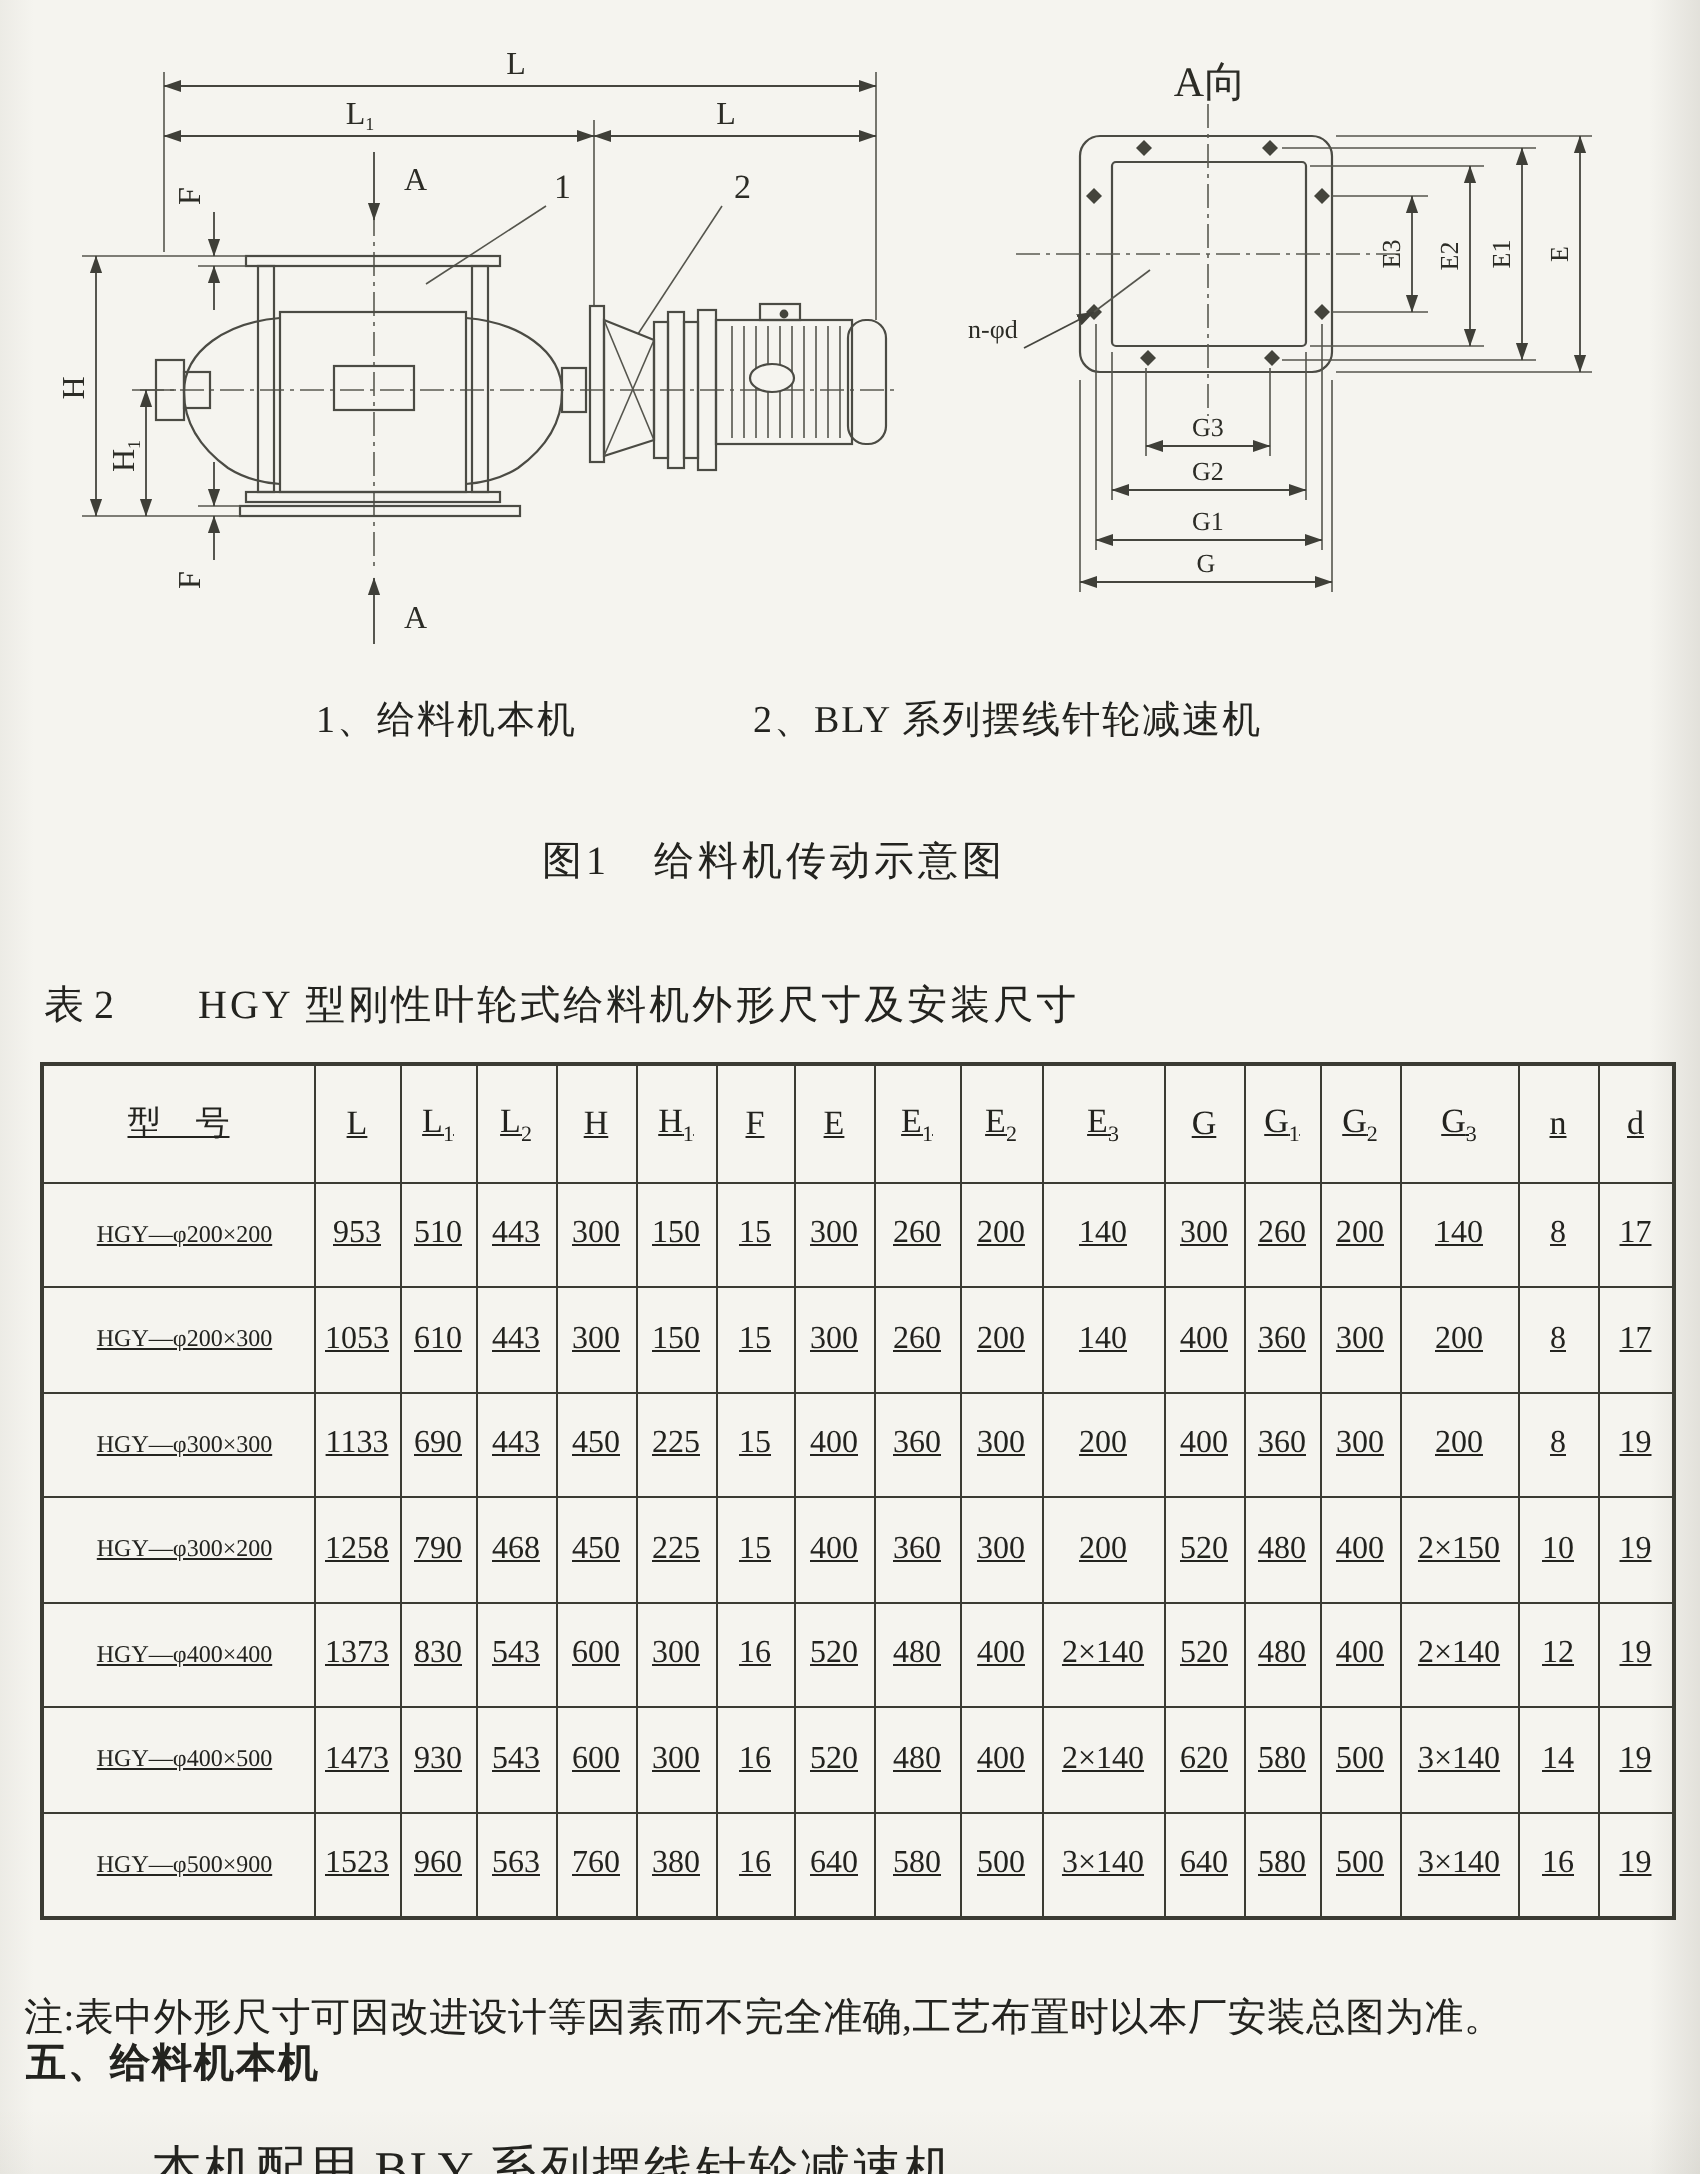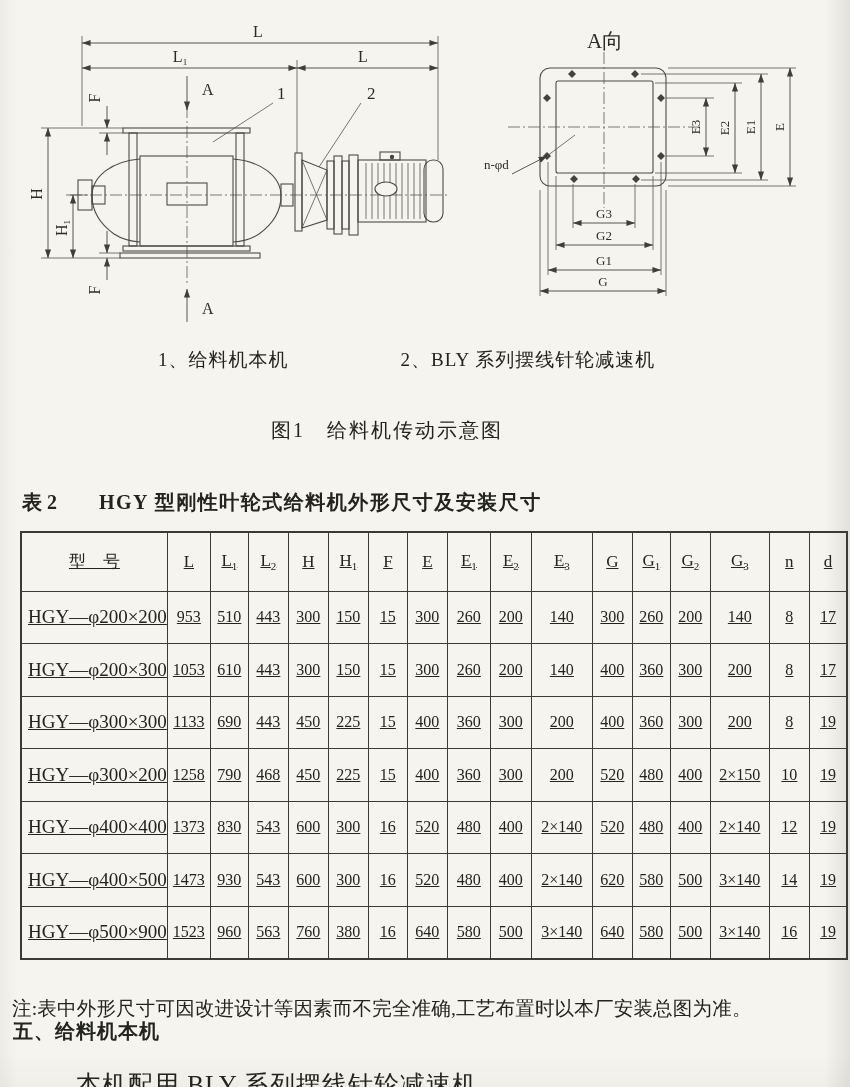--- a/index.html
+++ b/index.html
@@ -26,45 +26,45 @@
   .fillink { fill:#44443c; stroke:none; }
   .paperfill { fill:#f5f4ef; }
   svg text { font-family:"Liberation Serif","DejaVu Serif",serif; fill:#2c2c26; font-size:16px; }
   svg text.small { font-size:13px; }
   svg text.partnum { font-size:17px; }
   svg text.vtitle { font-size:21px; }
   tspan.sub { font-size:9px; }
 
   .legend-row {
     position:absolute; top:347px; left:158px;
-    display:flex; gap:112px; font-size:19px; letter-spacing:1px;
+    display:flex; gap:88px; font-size:19px; letter-spacing:1px;
   }
   .fig-caption {
     position:absolute; top:417px; left:0; width:774px;
     text-align:center; font-size:20px; letter-spacing:2px;
   }
   .table-title-row {
     position:absolute; top:489px; left:22px;
-    display:flex; align-items:flex-end; font-size:20px; font-weight:bold;
+    display:flex; align-items:flex-end; font-size:20px; font-weight:normal;
   }
   .table-title-row .ttl-main { margin-left:42px; letter-spacing:1.5px; }
 
   table.dim-table {
     position:absolute; top:531px; left:20px;
     border-collapse:collapse; table-layout:fixed;
     border:2px solid #3b3b33; background:transparent;text-decoration:underline;
   }
   .dim-table th, .dim-table td {
     border:1px solid #3b3b33; text-align:center; padding:0;
     font-size:16px; color:#23231f; font-weight:normal;
     overflow:hidden; white-space:nowrap;
   }
   .dim-table th { height:59px; font-size:17px; }
   .dim-table td { height:52.5px; }
-  .dim-table td.model { text-align:left; padding-left:6px; font-size:19px; }
+  .dim-table td.model { text-align:center; padding-left:6px; font-size:12px; }
   .dim-table sub { font-size:11px; }
 
   .note {
     position:absolute; top:975px; left:12px; width:835px;
     font-size:19.5px; white-space:nowrap; letter-spacing:0.2px;
   }
   .sec-heading {
     position:absolute; top:1018px; left:13px;
     font-size:20px; font-weight:bold; letter-spacing:1px; margin:0;
   }

